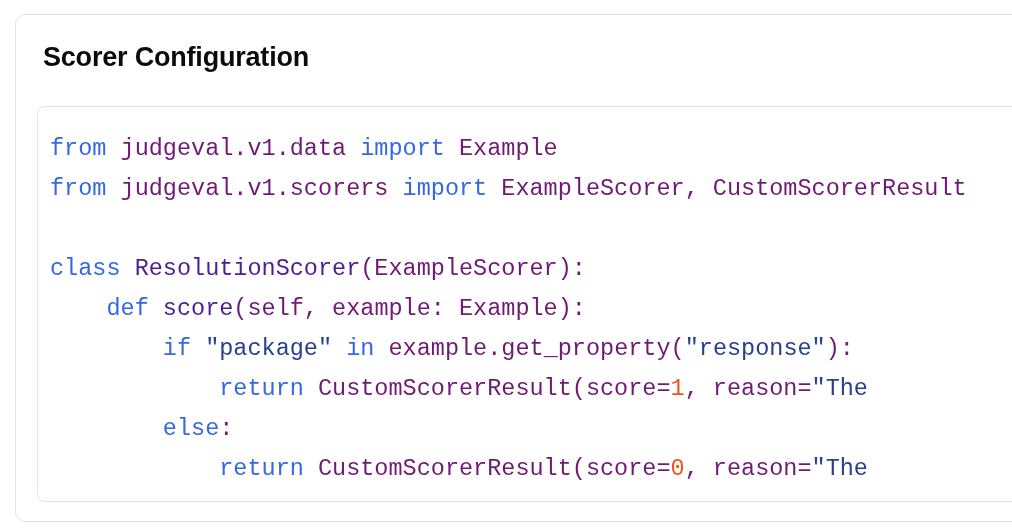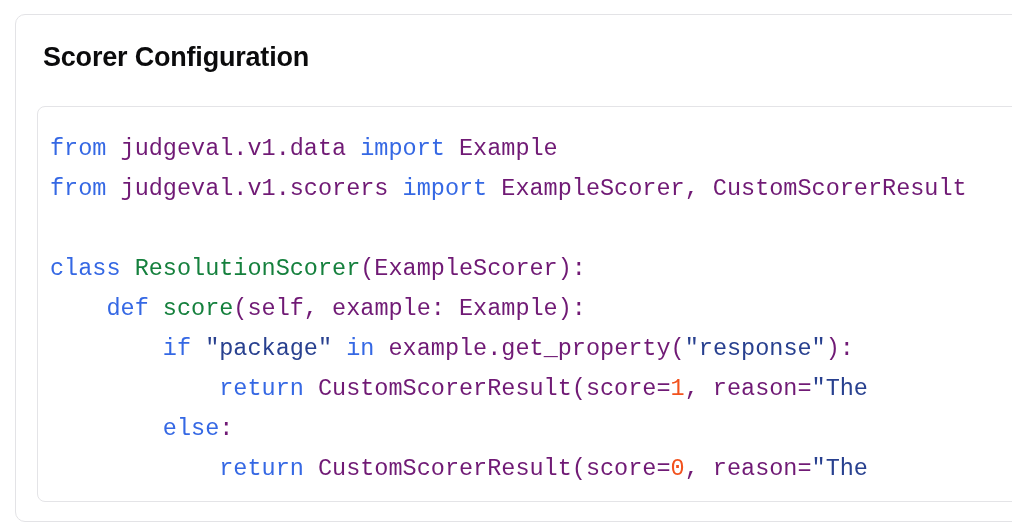--- a/index.html
+++ b/index.html
@@ -58,21 +58,21 @@
     font-size: 23.5px;
     line-height: 40px;
     white-space: pre;
     color: #27272a;
     tab-size: 4;
   }
 
   .ln { display: block; height: 40px; }
 
   .kw  { color: #3568e4; }   
-  .nm  { color: #15803d; }   
+  .nm  { color: #4c1d95; }   
   .str { color: #28408f; }   
   .num { color: #f2521d; }   
   .tx  { color: #701a75; }   
 </style>
 </head>
 <body>
 
 <div id="scorer-card">
 
   <h1 id="card-title">Scorer Configuration</h1>

